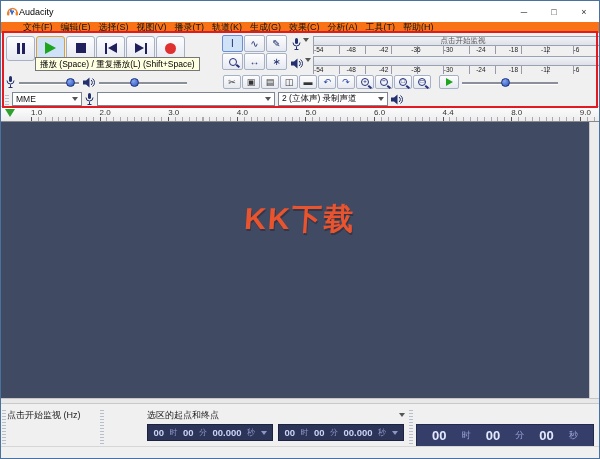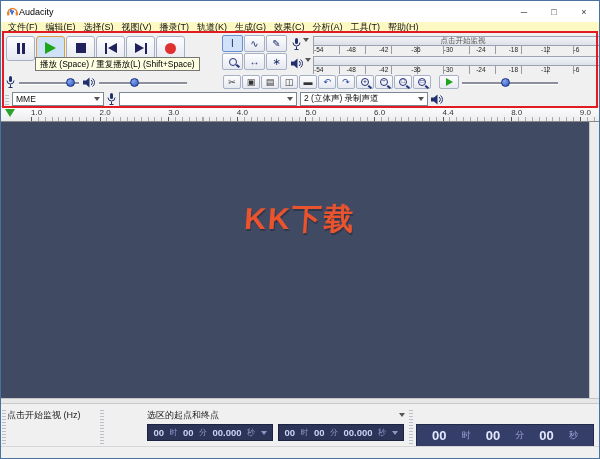--- a/index.html
+++ b/index.html
@@ -5,21 +5,21 @@
 *{margin:0;padding:0;box-sizing:border-box}
 html,body{width:600px;height:459px;overflow:hidden}
 body{font-family:"Liberation Sans","DejaVu Sans",sans-serif;background:#d4d4d4}
 .win{position:relative;width:600px;height:459px;background:#f0f0f0;border:1px solid #49729e;overflow:hidden}
 
 .titlebar{position:absolute;top:0;left:0;right:0;height:21px;background:#fff;display:flex;align-items:center;padding-left:5px}
 .title-text{font-size:9px;color:#000;}
 .winbtns{margin-left:auto;display:flex;height:100%}
 .winbtn{width:30px;display:flex;align-items:center;justify-content:center;font-size:9px;color:#333;cursor:default}
 
-.menubar{position:absolute;top:21px;left:0;right:0;height:11px;background:#fef9c3;display:flex;align-items:flex-start;font-size:9px;padding-left:3px}
+.menubar{position:absolute;top:21px;left:0;right:0;height:11px;background:#f97316;display:flex;align-items:flex-start;font-size:9px;padding-left:18px}
 .menu-item{padding:0 4px;color:#111;line-height:11px;white-space:nowrap}
 
 .toolbars{position:absolute;top:32px;left:0;right:0;height:74px;background:#f0f0f0;border-bottom:1px solid #c9c9c9}
 .vgrip{width:4px;background:repeating-linear-gradient(0deg,#b9bfca 0 1px,transparent 1px 3px)}
 .transport{position:absolute;left:5px;top:2px;height:26px;display:flex;gap:1px;align-items:center}
 .tbtn{width:29px;height:25px;border:1px solid #a7b1c5;border-radius:3px;background:linear-gradient(#fdfdfe,#e6e9f1);display:flex;align-items:center;justify-content:center}
 .tbtn.hl{background:#cfe2f8;border-color:#dd9f3d}
 .ic-pause{display:flex;gap:2px}
 .ic-pause i{width:3px;height:11px;background:#20215c}
 .ic-play{width:0;height:0;border-left:11px solid #1ea51e;border-top:6.5px solid transparent;border-bottom:6.5px solid transparent}
@@ -271,34 +271,34 @@
           </div>
         <span class="slider" style="width:96px">
             <span class="track"></span>
             <span class="thumb" style="left:calc(45% - 4px)"></span>
           </span>
       </div>
     </div>
 
     <div class="devbar">
       <span class="vgrip" style="height:12px"></span>
-      <div class="combo" style="width:92px">
+      <div class="combo" style="width:70px">
           <span>MME</span>
           <span class="darr"></span>
         </div>
       <svg width="9" height="13" viewBox="0 0 9 13">
           <rect x="3" y="0" width="3" height="6" rx="1.5" fill="#22306e"></rect>
           <path d="M1 4.5 a3.5 3.5 0 0 0 7 0" fill="none" stroke="#22306e"></path>
           <line x1="4.5" y1="8.5" x2="4.5" y2="11" stroke="#22306e"></line>
           <line x1="2.5" y1="11.5" x2="6.5" y2="11.5" stroke="#22306e"></line>
         </svg>
       <div class="combo" style="width:178px">
           <span class="darr"></span>
         </div>
-      <div class="combo" style="width:128px">
+      <div class="combo" style="width:110px">
           <span>2 (立体声) 录制声道</span>
           <span class="darr"></span>
         </div>
       <svg width="12" height="11" viewBox="0 0 12 11">
           <polygon points="0,3.5 3,3.5 6.5,0.5 6.5,10.5 3,7.5 0,7.5" fill="#22306e"></polygon>
           <path d="M8 3 a3 3 0 0 1 0 5" fill="none" stroke="#22306e"></path>
           <path d="M9.5 1.5 a5 5 0 0 1 0 8" fill="none" stroke="#22306e"></path>
         </svg>
     </div>
   </div>

